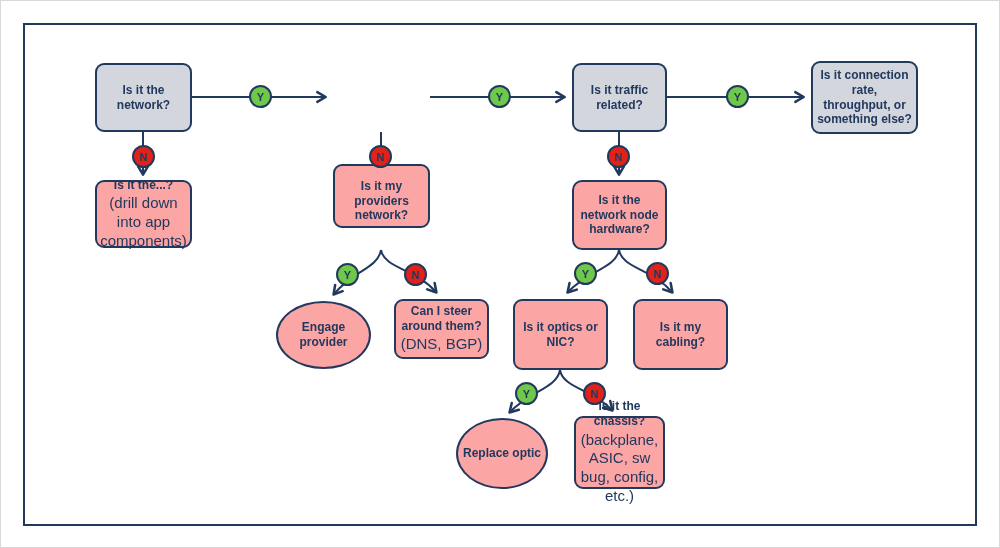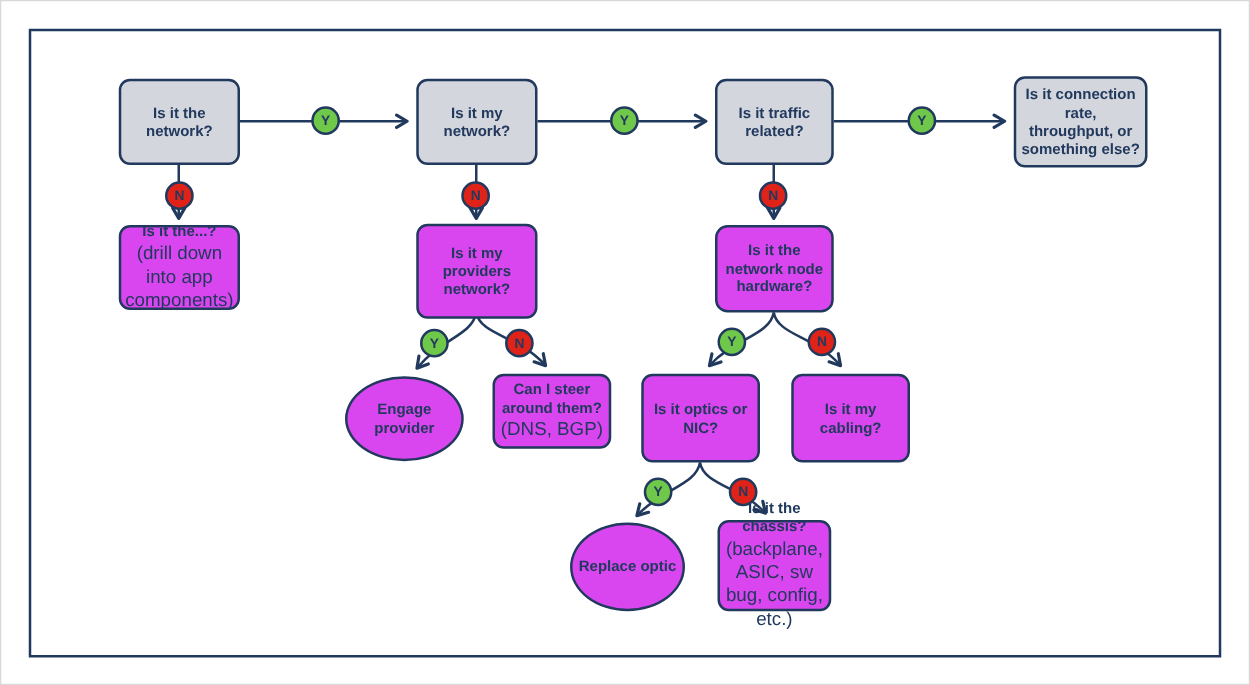--- a/index.html
+++ b/index.html
@@ -18,29 +18,29 @@
 
   .node {
     position:absolute; box-sizing:border-box;
     border:2px solid #22395E; border-radius:9px;
     display:flex; flex-direction:column; align-items:center; justify-content:center;
     text-align:center; color:#22395E; padding:3px 4px;
   }
   .node .label { font-weight:bold; font-size:12px; line-height:1.22; }
   .node .sub   { font-size:15px; line-height:1.25; margin-top:2px; }
   .gray  { background:#D3D6DC; }
-  .white { background:#d946ef; }
+  .white { background:#fca5a5; }
   .ellipse { border-radius:50%; }
 
   .n-q1 { left:94px;  top:62px;  width:97px;  height:69px; }
   .n-q2 { left:332px; top:62px;  width:97px;  height:69px; }
   .n-q3 { left:571px; top:62px;  width:95px;  height:69px; }
   .n-q4 { left:810px; top:60px;  width:107px; height:73px; }
   .n-a1 { left:94px;  top:179px; width:97px;  height:68px; }
-  .n-q5 { left:332px; top:178px; width:97px;  height:76px; }
+  .n-q5 { left:332px; top:163px; width:97px;  height:64px;justify-content:flex-end; }
   .n-q6 { left:571px; top:179px; width:95px;  height:70px;border-radius:10px; }
   .n-engage  { left:275px; top:300px; width:95px; height:68px; }
   .n-q7 { left:393px; top:298px; width:95px;  height:60px; }
   .n-q8 { left:512px; top:298px; width:95px;  height:71px; }
   .n-q9 { left:632px; top:298px; width:95px;  height:71px; }
   .n-replace { left:455px; top:417px; width:92px; height:71px; }
   .n-q10 { left:573px; top:415px; width:91px; height:73px; }
 
   .badge {
     position:absolute; width:23px; height:23px; border-radius:50%;
@@ -87,23 +87,20 @@
       <path d="M618,249 C615,267 586,270 567,291" marker-end="url(#arrow)"></path>
       <path d="M618,249 C621,267 651,268 671,291" marker-end="url(#arrow)"></path>
       <path d="M559,369 C556,387 529,390 509,411" marker-end="url(#arrow)"></path>
       <path d="M559,369 C562,387 591,388 611,409" marker-end="url(#arrow)"></path>
     </g>
   </svg>
 
   <div class="node gray n-q1">
     <span class="label">Is it the network?</span>
   </div>
-  <div class="node gray n-q2">
-    <span class="label">Is it my network?</span>
-  </div>
   <div class="node gray n-q3">
     <span class="label">Is it traffic related?</span>
   </div>
   <div class="node gray n-q4">
     <span class="label">Is it connection rate, throughput, or something else?</span>
   </div>
 
   <div class="node white n-a1">
     <span class="label">Is it the...?</span>
     <span class="sub">(drill down into app components)</span>

